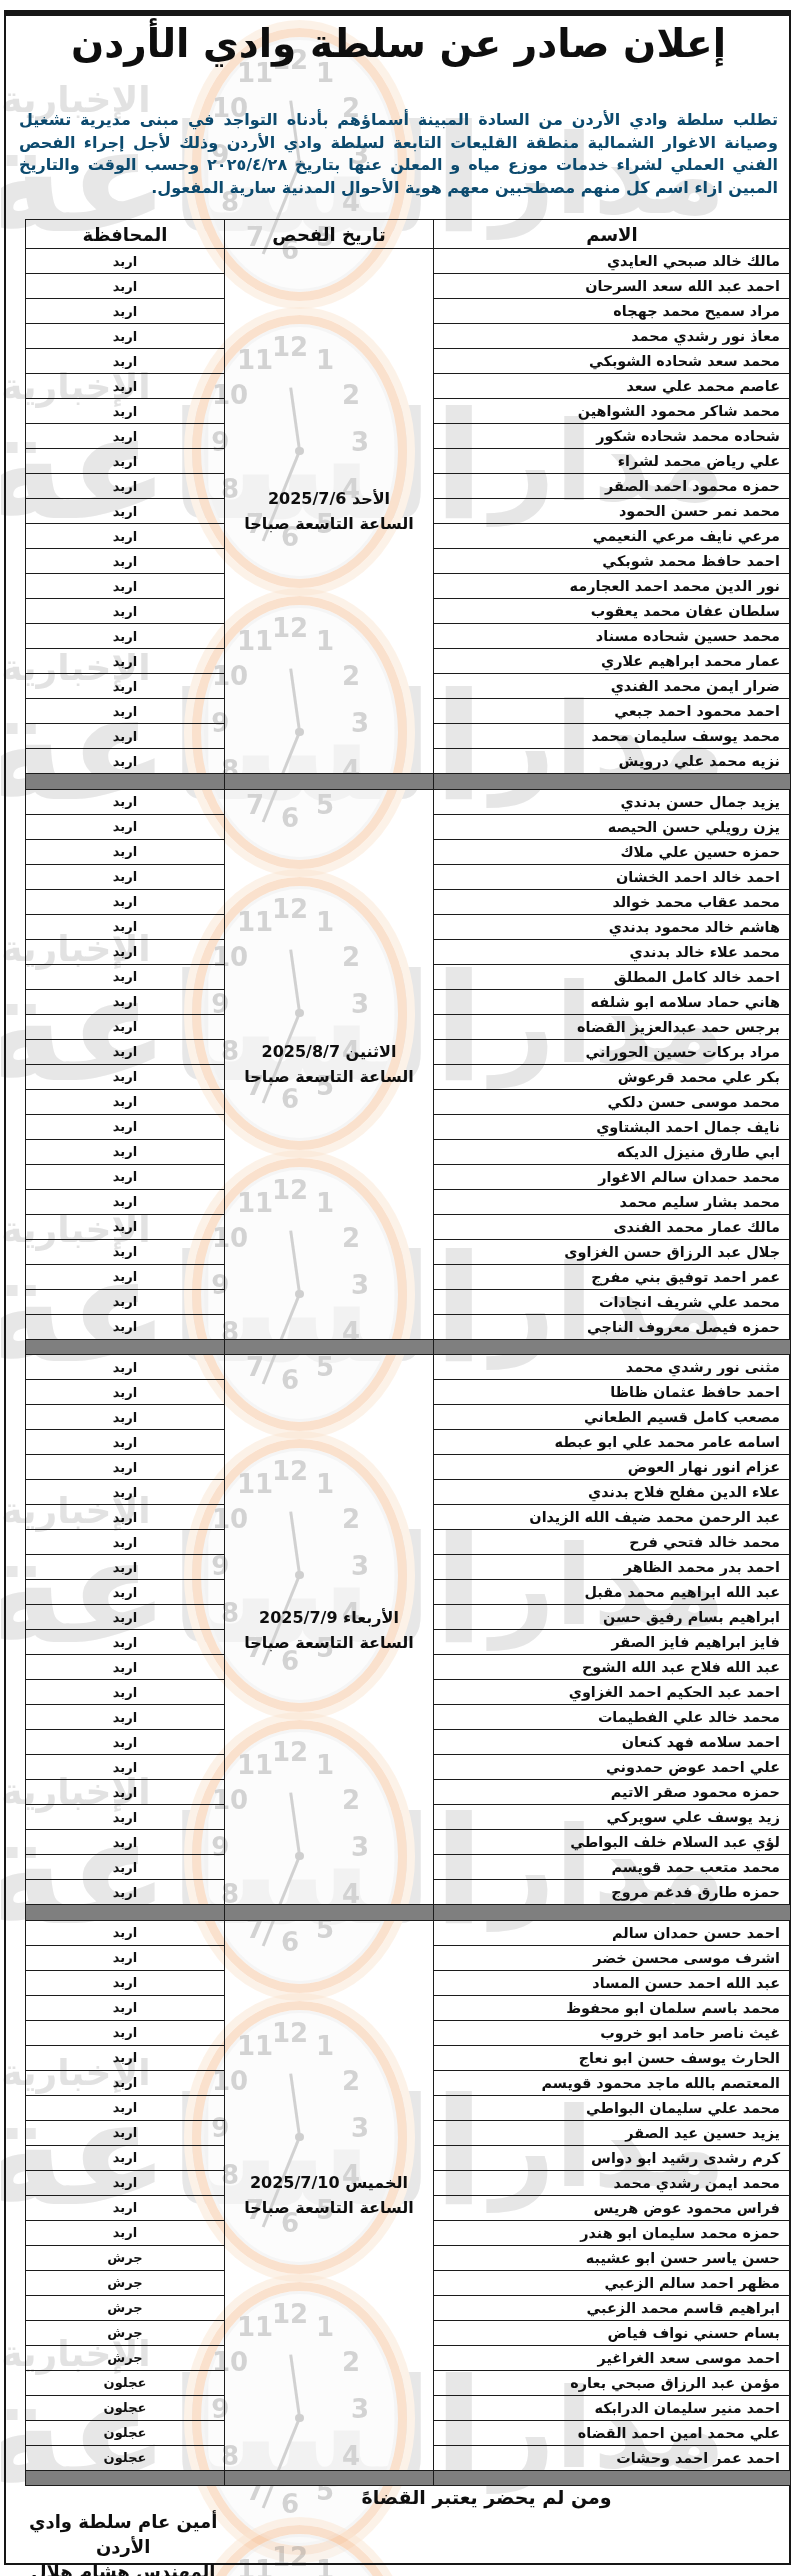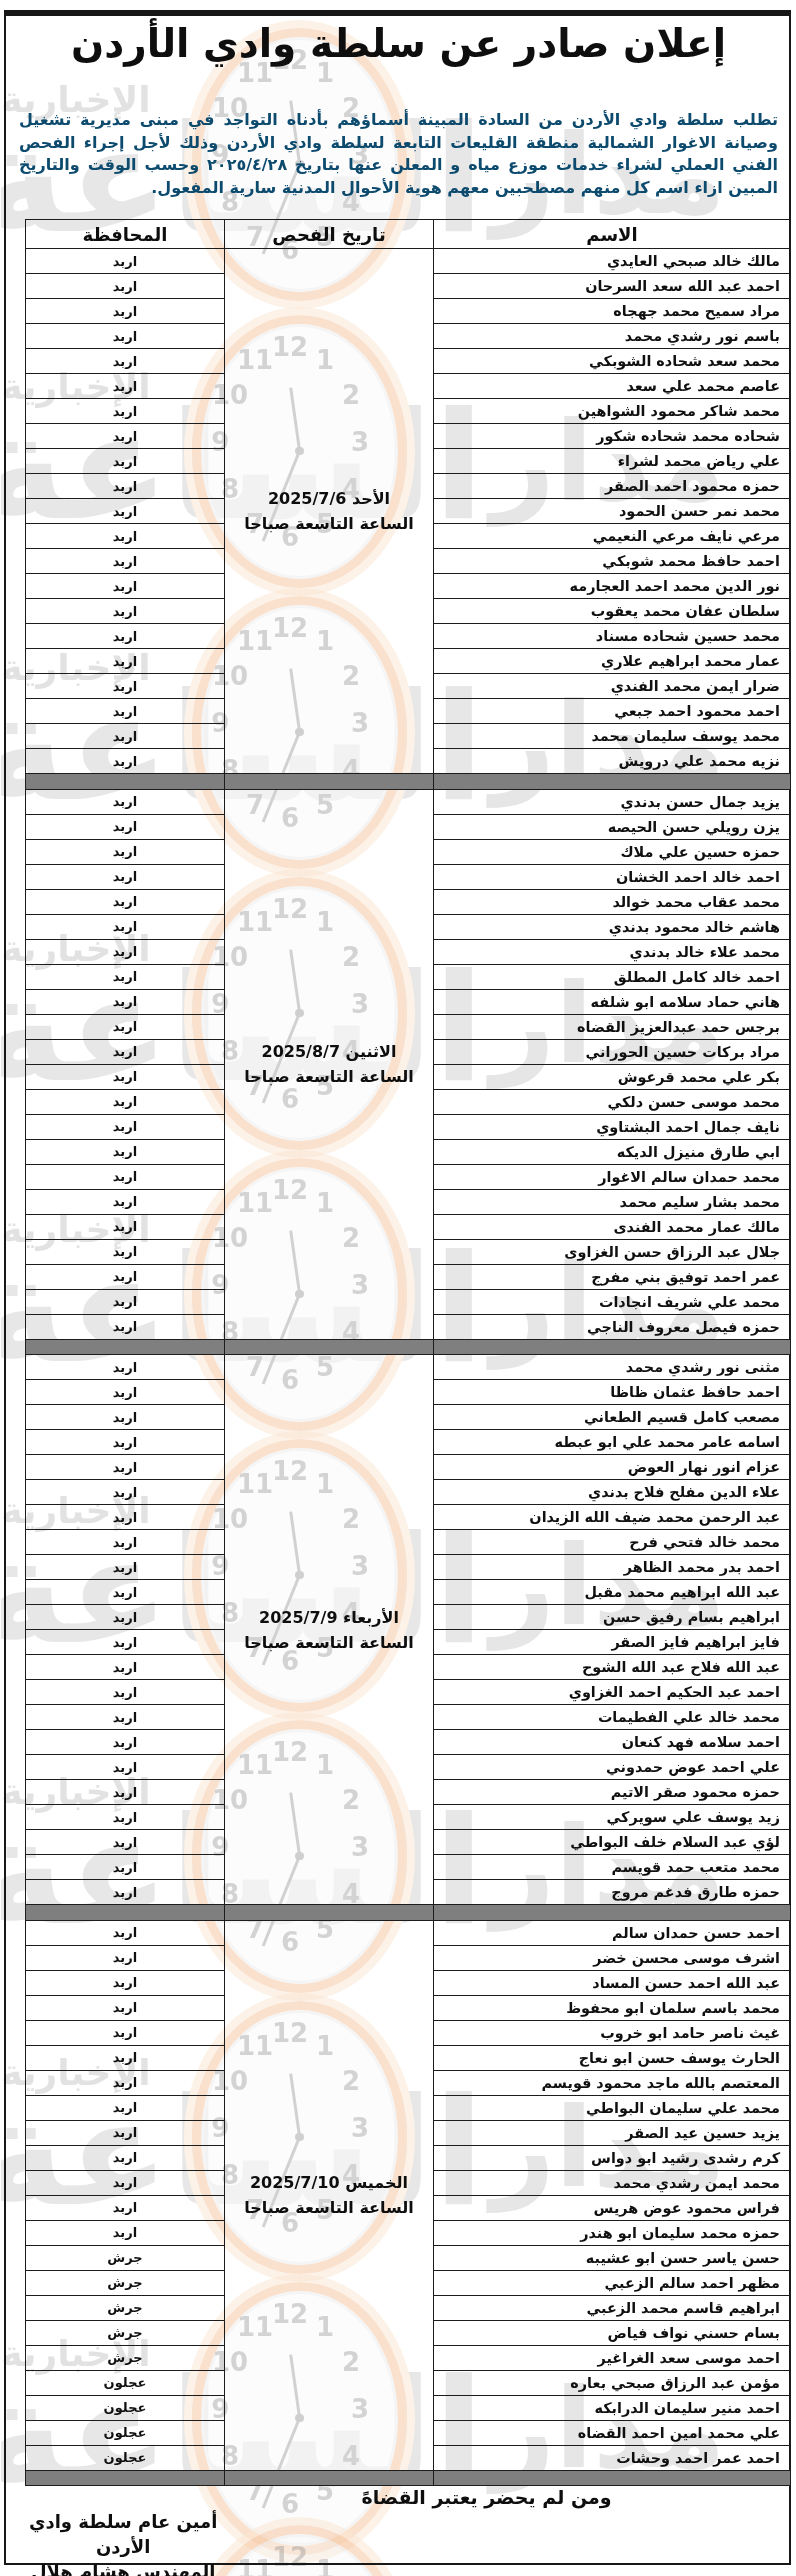--- a/index.html
+++ b/index.html
@@ -286,21 +286,21 @@
       </tr>
       <tr>
         <td class="name-cell">احمد عبد الله سعد السرحان</td>
         <td class="gov-cell">اربد</td>
       </tr>
       <tr>
         <td class="name-cell">مراد سميح محمد جهجاه</td>
         <td class="gov-cell">اربد</td>
       </tr>
       <tr>
-        <td class="name-cell">باسم نور رشدي محمد</td>
+        <td class="name-cell">معاذ نور رشدي محمد</td>
         <td class="gov-cell">اربد</td>
       </tr>
       <tr>
         <td class="name-cell">محمد سعد شحاده الشوبكي</td>
         <td class="gov-cell">اربد</td>
       </tr>
       <tr>
         <td class="name-cell">عاصم محمد علي سعد</td>
         <td class="gov-cell">اربد</td>
       </tr>

